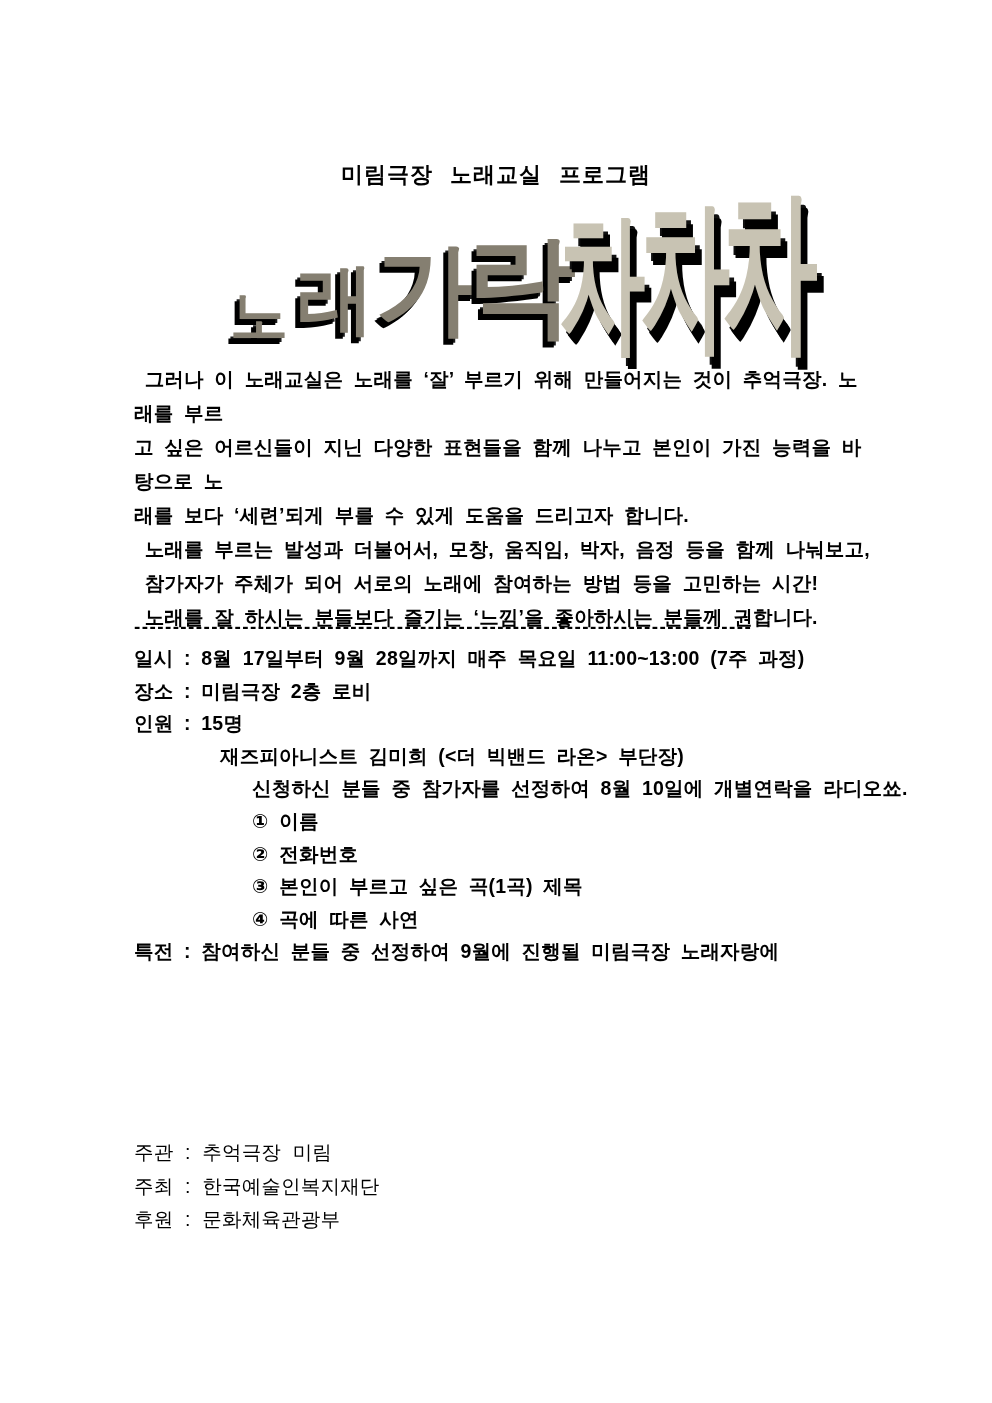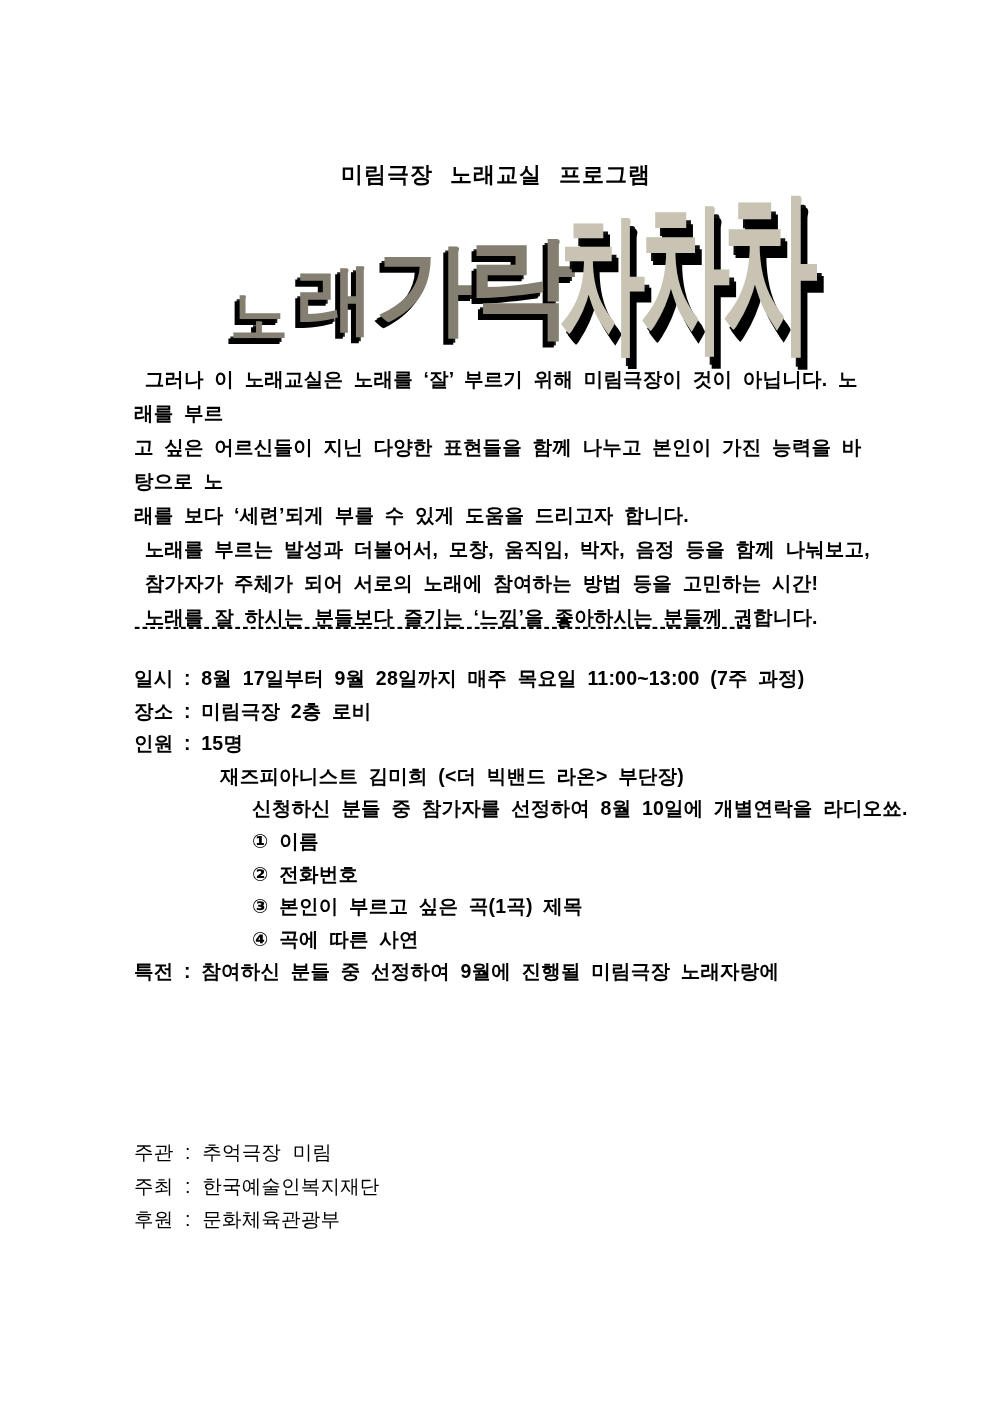--- a/index.html
+++ b/index.html
@@ -31,21 +31,21 @@
   }
   .intro .line{white-space:pre-wrap;}
   
   .divider{
     position:absolute;top:616px;left:128px;width:700px;overflow:hidden;
     font-size:19px;font-weight:bold;letter-spacing:1.4px;white-space:nowrap;
   }
   
   .details{
     position:absolute;top:642px;left:128px;width:770px;
-    font-size:19.5px;font-weight:bold;line-height:32.6px;word-spacing:5px;letter-spacing:.2px;margin-top:20px;
+    font-size:19.5px;font-weight:bold;line-height:32.6px;word-spacing:5px;letter-spacing:.2px;
   }
   .details .d-line{white-space:pre;}
   .ind-1{padding-left:86px;}   
   .ind-2{padding-left:118px;}  
   .ind-3{padding-left:68px;}   
   
   .footer{
     position:absolute;top:1136px;left:128px;
     font-size:19.5px;font-weight:normal;line-height:33.5px;word-spacing:6px;letter-spacing:.2px;
   }
@@ -62,21 +62,21 @@
     <span class="tc tc-gray tc0">노</span>
     <span class="tc tc-gray tc1">래</span>
     <span class="tc tc-gray tc2">가</span>
     <span class="tc tc-gray tc3">락</span>
     <span class="tc tc-tan tc4">차</span>
     <span class="tc tc-tan tc5">차</span>
     <span class="tc tc-tan tc6">차</span>
   </div>
 
   <div class="intro">
-    <div class="line"> 그러나 이 노래교실은 노래를 ‘잘’ 부르기 위해 미림극장이 것이 아닙니다. 노래를 부르</div>
+    <div class="line"> 그러나 이 노래교실은 노래를 ‘잘’ 부르기 위해 만들어지는 것이 추억극장. 노래를 부르</div>
     <div class="line">고 싶은 어르신들이 지닌 다양한 표현들을 함께 나누고 본인이 가진 능력을 바탕으로 노</div>
     <div class="line">래를 보다 ‘세련’되게 부를 수 있게 도움을 드리고자 합니다.</div>
     <div class="line"> 노래를 부르는 발성과 더불어서, 모창, 움직임, 박자, 음정 등을 함께 나눠보고,</div>
     <div class="line"> 참가자가 주체가 되어 서로의 노래에 참여하는 방법 등을 고민하는 시간!</div>
     <div class="line"> 노래를 잘 하시는 분들보다 즐기는 ‘느낌’을 좋아하시는 분들께 권합니다.</div>
   </div>
 
   <div class="divider">--------------------------------------------------------------------------------</div>
 
   <div class="details">

